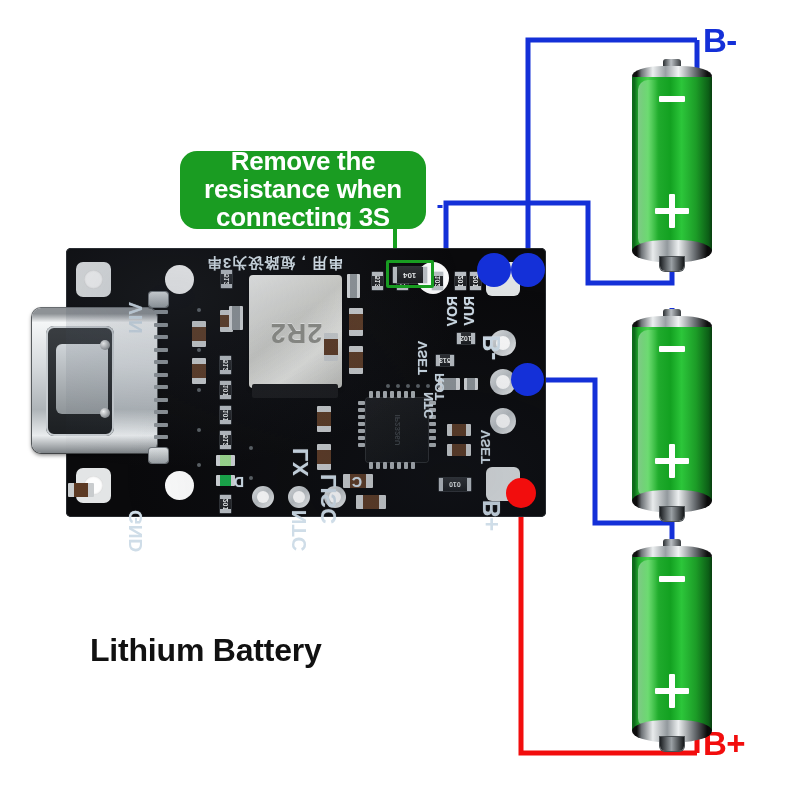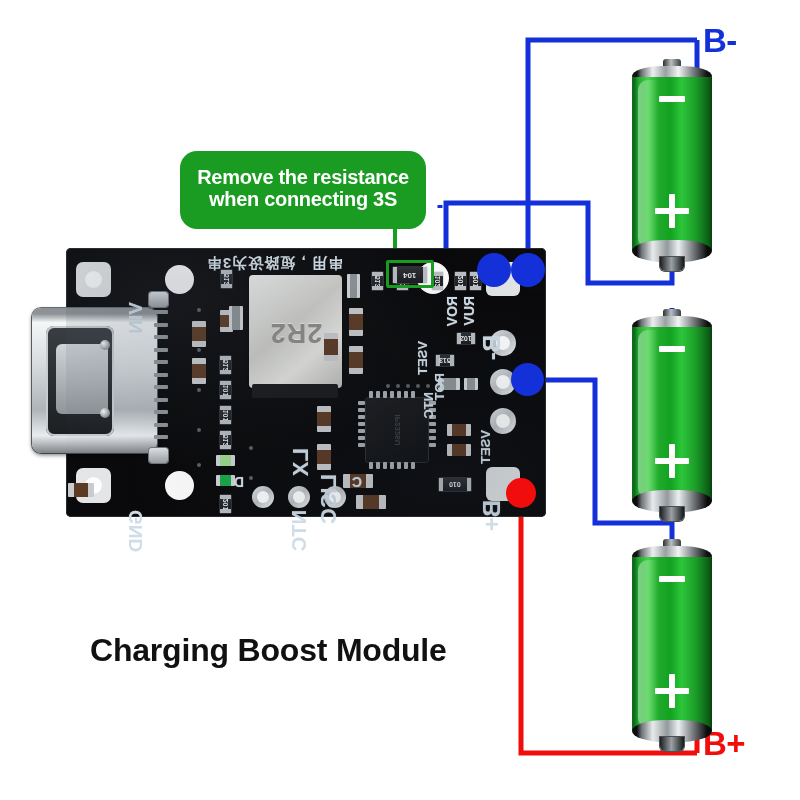--- a/index.html
+++ b/index.html
@@ -22,21 +22,21 @@
   #label-bplus  { left:703px; top:727px; color:#f20d0d; }
 
   
   #callout {
     position:absolute; left:180px; top:151px; width:246px; height:78px;
     background:#1a9c22; border-radius:17px;
     display:flex; align-items:center; justify-content:center;
     text-align:center; padding:2px 6px 4px 6px;
   }
   #callout-text {
-    color:#ffffff; font-weight:bold; font-size:20px; line-height:1.08;
+    color:#ffffff; font-weight:bold; font-size:26px; line-height:1.08;
     letter-spacing:-0.3px;
   }
 
   
   #title-main {
     position:absolute; left:112px; top:536px; color:#9e1113;
     font-weight:bold; font-size:49px; letter-spacing:-0.5px; line-height:1;
   }
   #title-sub {
     position:absolute; left:90px; top:630px; color:#111111;
@@ -566,16 +566,16 @@
     <div class="cap-bot"></div>
     <div class="botnub"></div>
   </div>
 
   <div class="dot blue" style="left:477px;top:253px;width:34px;height:34px;"></div>
   <div class="dot blue" style="left:511px;top:253px;width:34px;height:34px;"></div>
   <div class="dot blue" style="left:511px;top:363px;width:33px;height:33px;"></div>
   <div class="dot red" style="left:506px;top:478px;width:30px;height:30px;"></div>
 
   <div id="title-sub">
-    <div>Charging Boost Module</div>
+    <div>Lithium Battery</div>
   </div>
 
 </div>
 
 </body></html>

